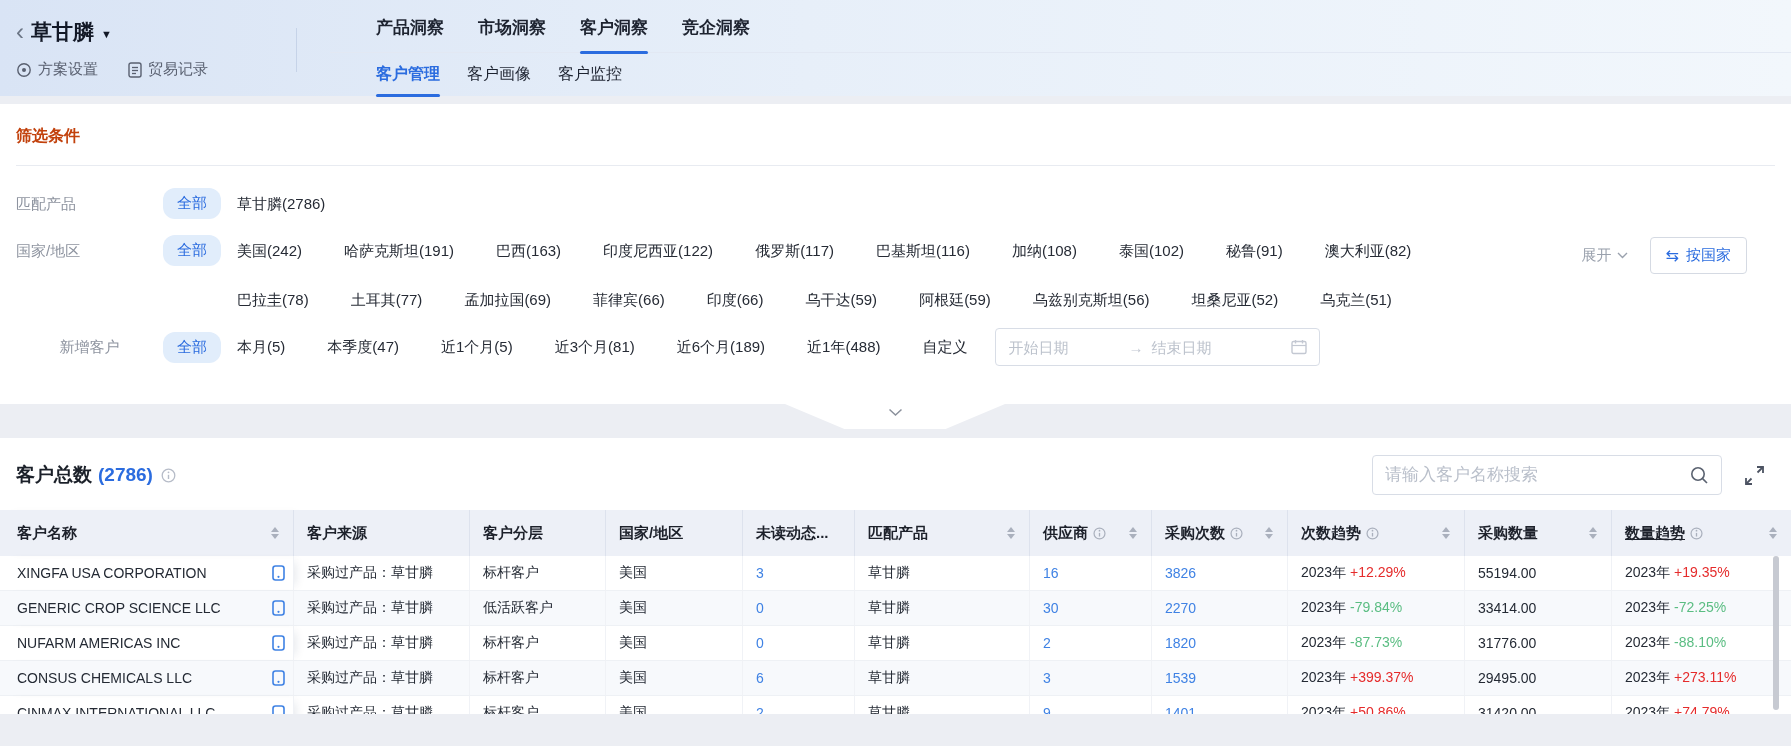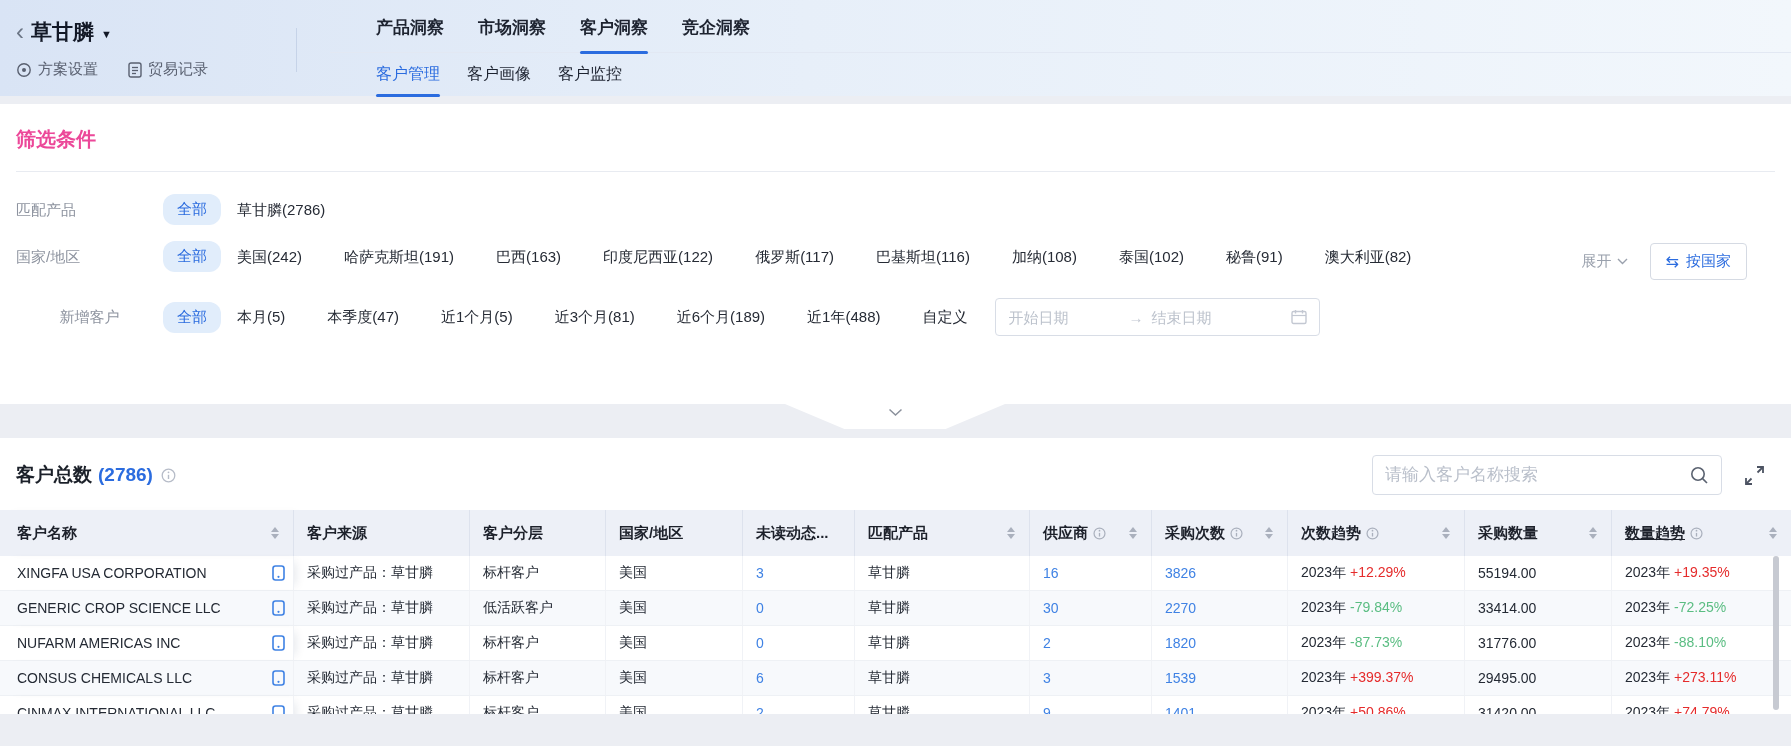--- a/index.html
+++ b/index.html
@@ -16,26 +16,26 @@
   .prod-caret{font-size:11px;color:#121826;margin-top:3px;}
   .tb-links{display:flex;align-items:center;gap:30px;margin-top:14px;}
   .tb-link{display:flex;align-items:center;gap:6px;font-size:15px;color:#596070;cursor:pointer;}
   .v-divider{position:absolute;left:296px;top:28px;height:44px;width:1px;background:#c6d3e8;}
   .tabs-region{position:absolute;left:330px;right:0;top:0;}
   .ptabs{display:flex;gap:34px;padding:16px 0 0 46px;border-bottom:1px solid #e2e8f3;}
   .ptab{font-size:17px;color:#1d2330;font-weight:600;padding-bottom:13px;position:relative;cursor:pointer;}
   .ptab.active::after{content:'';position:absolute;left:0;right:0;bottom:-2px;height:3px;border-radius:2px;background:var(--accent,#2b6cdf);}
   .stabs{display:flex;gap:27px;padding:11px 0 0 46px;}
   .stab{font-size:16px;color:#1d2330;padding-bottom:12px;position:relative;cursor:pointer;}
-  .stab.active{color:var(--accent,#2b6cdf);}
+  .stab.active{color:var(--accent,#2b6cdf);font-weight:bold;}
   .stab.active::after{content:'';position:absolute;left:0;right:0;bottom:0;height:3px;border-radius:2px;background:var(--accent,#2b6cdf);}
 
   
   .filter-card{position:absolute;top:104px;left:0;width:100%;height:300px;background:#fff;padding:0 16px;}
-  .fc-title{font-size:20px;font-weight:bold;color:#ec4899;padding-top:22px;}
+  .fc-title{font-size:16px;font-weight:bold;color:#c2410c;padding-top:22px;}
   .fc-divider{height:1px;background:#e8ebf1;margin-top:18px;}
   .f-row{display:flex;align-items:flex-start;}
   .f-label{width:147px;flex:none;font-size:15px;color:#8d939f;padding-top:7px;}
   .chip-all{flex:none;font-size:15px;color:var(--accent,#2b6cdf);background:var(--chip-bg,#e1edfb);padding:6px 14px;border-radius:12px;cursor:pointer;margin-right:16px;}
   .f-items{display:flex;flex-wrap:wrap;column-gap:42px;row-gap:12px;padding-top:7px;font-size:15px;color:#262b35;}
   .f-item{cursor:pointer;white-space:nowrap;}
   .row-product{margin-top:22px;}
   .row-country{margin-top:16px;}
   .country-lines{flex:1;display:flex;flex-direction:column;gap:23px;}
   .country-right{flex:none;display:flex;align-items:center;gap:22px;margin-right:28px;padding-top:2px;}
@@ -155,20 +155,32 @@
           <span class="f-item">哈萨克斯坦(191)</span>
           <span class="f-item">巴西(163)</span>
           <span class="f-item">印度尼西亚(122)</span>
           <span class="f-item">俄罗斯(117)</span>
           <span class="f-item">巴基斯坦(116)</span>
           <span class="f-item">加纳(108)</span>
           <span class="f-item">泰国(102)</span>
           <span class="f-item">秘鲁(91)</span>
           <span class="f-item">澳大利亚(82)</span>
         </div>
+      <div class="f-items">
+          <span class="f-item">巴拉圭(78)</span>
+          <span class="f-item">土耳其(77)</span>
+          <span class="f-item">孟加拉国(69)</span>
+          <span class="f-item">菲律宾(66)</span>
+          <span class="f-item">印度(66)</span>
+          <span class="f-item">乌干达(59)</span>
+          <span class="f-item">阿根廷(59)</span>
+          <span class="f-item">乌兹别克斯坦(56)</span>
+          <span class="f-item">坦桑尼亚(52)</span>
+          <span class="f-item">乌克兰(51)</span>
+        </div>
     </div>
     <div class="country-right">
       <span class="expand-link">
         <span>展开</span>
         <span style="display:flex;">
           <svg width="11" height="7" viewBox="0 0 11 7">
               <polyline points="1,1 5.5,5.5 10,1" fill="none" stroke="#9aa1ad" stroke-width="1.4"></polyline>
             </svg>
         </span>
       </span>

